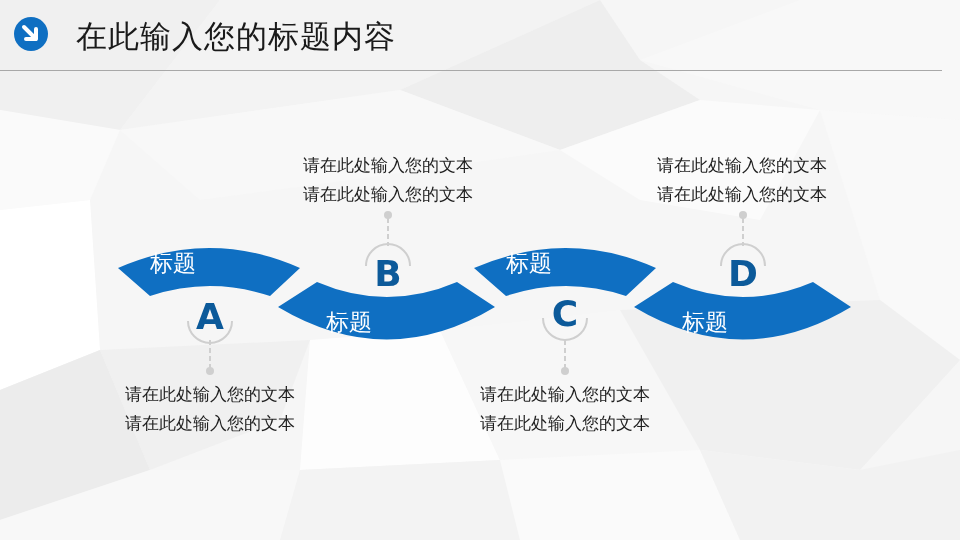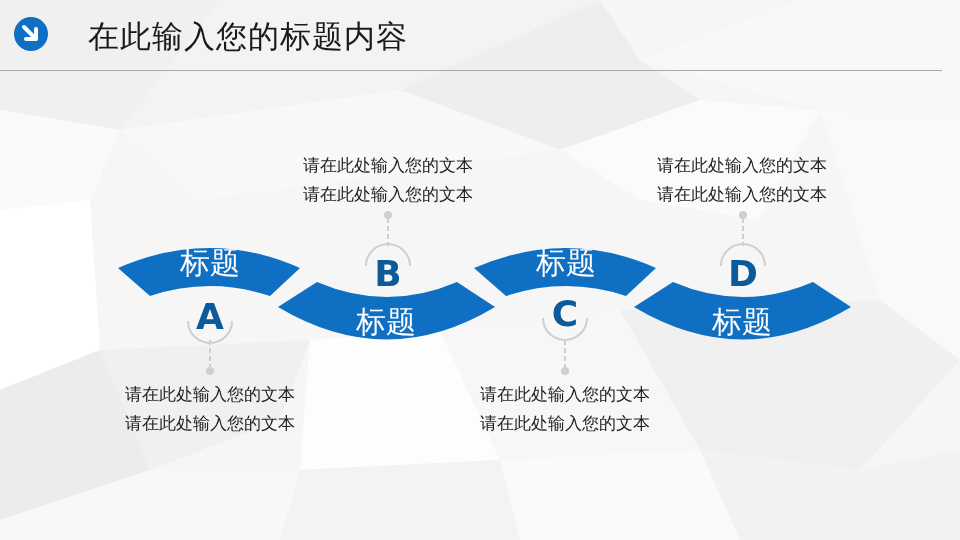--- a/index.html
+++ b/index.html
@@ -4,32 +4,32 @@
   <style>
     html, body { margin:0; padding:0; }
     body {
       width:960px; height:540px; position:relative; overflow:hidden;
       background:#f7f7f7;
       font-family:"DejaVu Sans","Liberation Sans",sans-serif;
     }
     .bg { position:absolute; left:0; top:0; width:960px; height:540px; z-index:0; }
     .header-icon { position:absolute; left:14px; top:17px; width:34px; height:34px; z-index:2; }
     .page-title {
-      position:absolute; left:88px; top:16px; font-size:31px; color:#1a1a1a;
+      position:absolute; left:76px; top:16px; font-size:31px; color:#1a1a1a;
       letter-spacing:1px; z-index:2; font-family:"DejaVu Serif","Liberation Serif",serif;
       line-height:40px;
     }
     .header-divider { position:absolute; left:0; top:70px; width:942px; height:1px; background:#a8a8a8; z-index:2; }
     .diagram { position:absolute; left:0; top:0; width:960px; height:540px; z-index:1; }
     .text-block {
       position:absolute; width:200px; text-align:center; font-size:17px; line-height:29px;
       color:#1e1e1e; z-index:2;font-family:Liberation Serif, serif;
     }
     .arc-label {
-      position:absolute; width:120px; text-align:center; font-size:30px; color:#ffffff;
+      position:absolute; width:120px; text-align:left; font-size:23px; color:#ffffff;
       z-index:3; line-height:30px;
     }
     .letter {
       position:absolute; width:60px; text-align:center; font-size:36px; font-weight:bold;
       color:#0c5a9a; z-index:3; line-height:40px;
     }
   </style>
 </head>
 <body>
 

